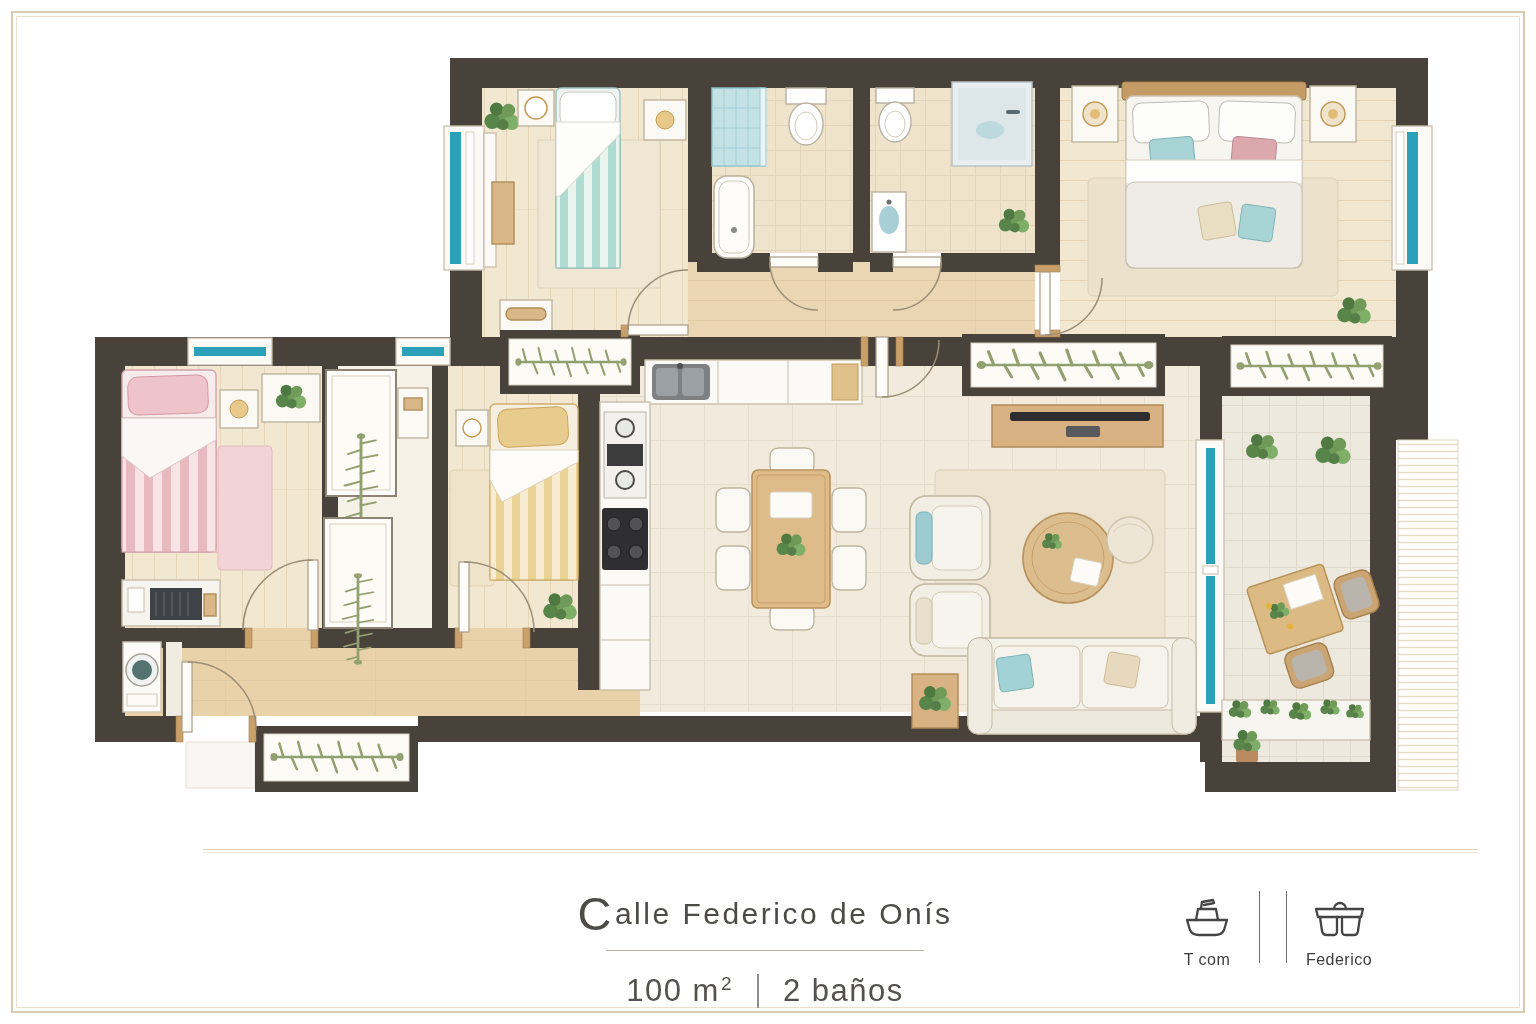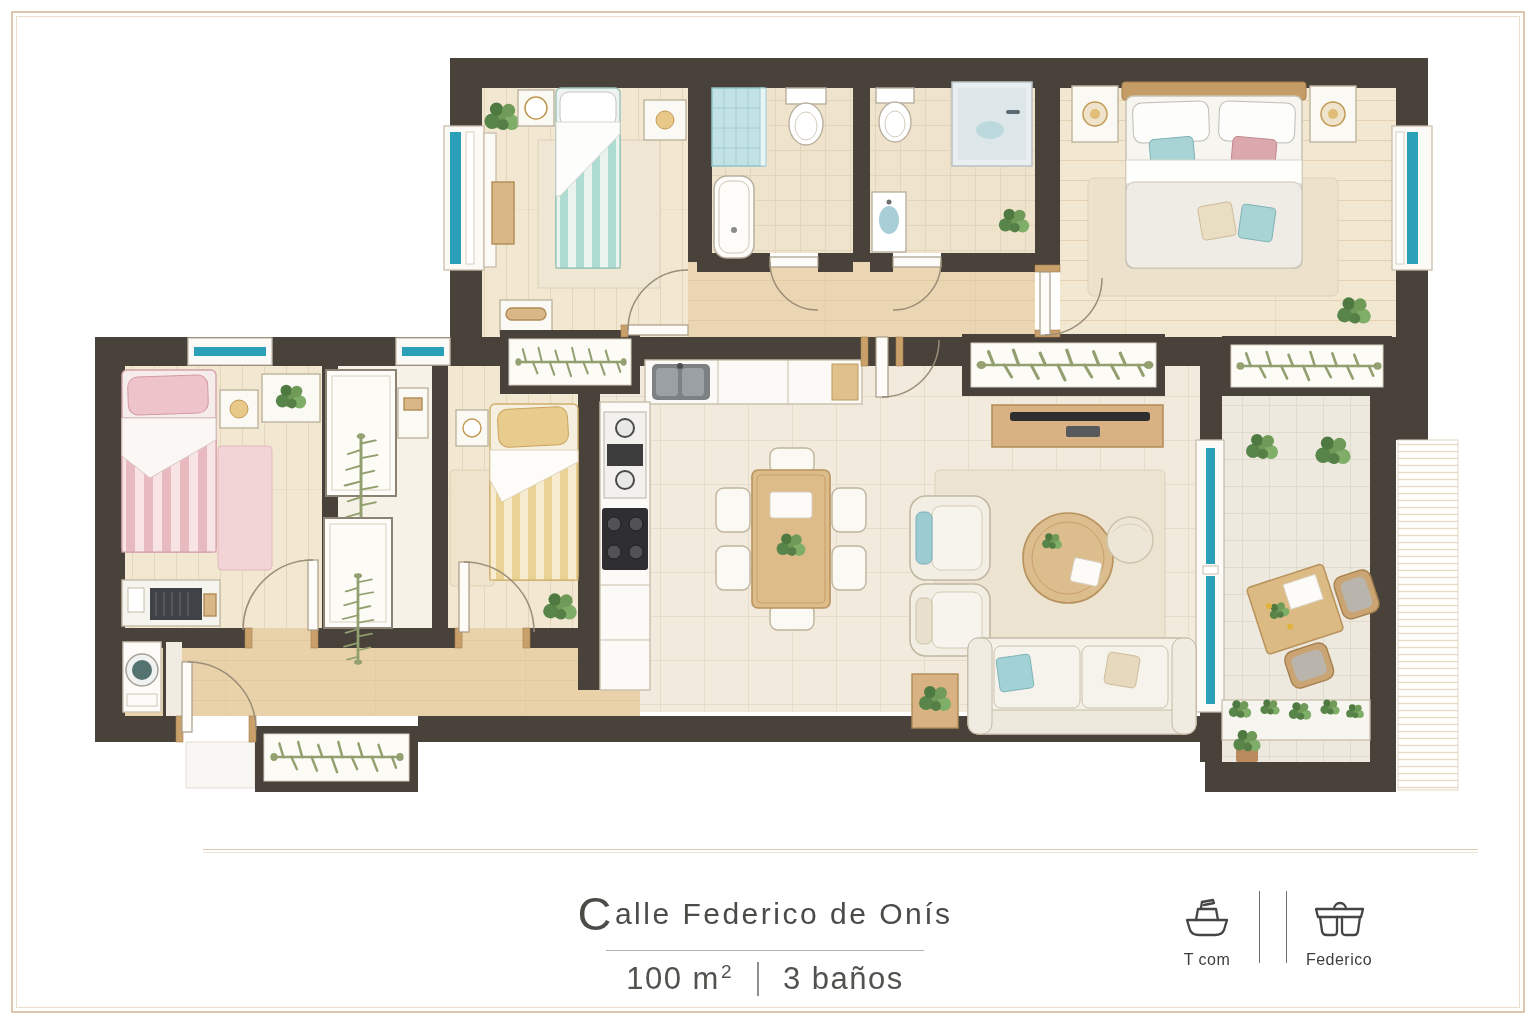--- a/index.html
+++ b/index.html
@@ -7,21 +7,21 @@
         font-family:"Liberation Sans", sans-serif;overflow:hidden;color:var(--text,#4d4b48);}
   .frame-outer{position:absolute;inset:11px;border:2px solid var(--frame-border,#d9c9b1);pointer-events:none;}
   .frame-inner{position:absolute;inset:16px;border:1px solid #eadfce;pointer-events:none;}
   .plan{position:absolute;left:0;top:0;width:1536px;height:1024px;}
   .section-divider{position:absolute;left:203px;top:849px;width:1275px;height:2px;
         border-top:1px solid #dccbb2;border-bottom:1px solid #efe5d6;}
   .caption{position:absolute;left:465px;top:886px;width:600px;text-align:center;}
   .street{font-size:30px;letter-spacing:2.5px;color:var(--text,#4d4b48);}
   .street .initial{font-size:47px;vertical-align:-6px;margin-right:1px;}
   .street-underline{width:318px;margin:9px auto 0 auto;border-top:1px solid #b5b0a8;}
-  .stats{margin-top:10px;font-size:31px;letter-spacing:1.5px;color:#54524e;
+  .stats{margin-top:22px;font-size:31px;letter-spacing:1.5px;color:#54524e;
          display:flex;align-items:center;justify-content:center;}
   .stats sup{font-size:19px;margin-left:1px;}
   .stats-divider{display:inline-block;width:2px;height:34px;background:#8f8f8f;margin:0 24px;}
   .legend{position:absolute;left:1168px;top:890px;display:flex;align-items:stretch;}
   .legend-item{display:flex;flex-direction:column;align-items:center;justify-content:flex-start;min-width:78px;}
   .legend-item svg{width:56px;height:56px;stroke:#454545;fill:none;stroke-width:2.3;
                    stroke-linecap:round;stroke-linejoin:round;}
   .legend-label{font-size:16px;color:#3d3d3d;margin-top:5px;letter-spacing:0.5px;}
   .legend-sep{width:1px;background:#6e6e6e;align-self:center;height:72px;margin:0 13px 6px 13px;}
   
@@ -508,21 +508,21 @@
   <div class="section-divider"></div>
 
   <div class="caption">
     <div class="street">
       <span class="initial">C</span><span>alle Federico de Onís</span>
     </div>
     <div class="street-underline"></div>
     <div class="stats">
       <span class="area"><span>100 m</span><sup>2</sup></span>
       <span class="stats-divider"></span>
-      <span class="baths">3 baños</span>
+      <span class="baths">2 baños</span>
     </div>
   </div>
 
   <div class="legend">
     <div class="legend-item">
       <svg viewBox="0 0 56 56">
         <path d="M8 30 H48 L45 40 Q43 45 36 45 H20 Q13 45 11 40 Z"></path>
         <path d="M17 30 L19 19 H37 L39 30"></path>
         <path d="M22 18 L23 12 L34 10 L35 13 L25 15"></path>
       </svg>

